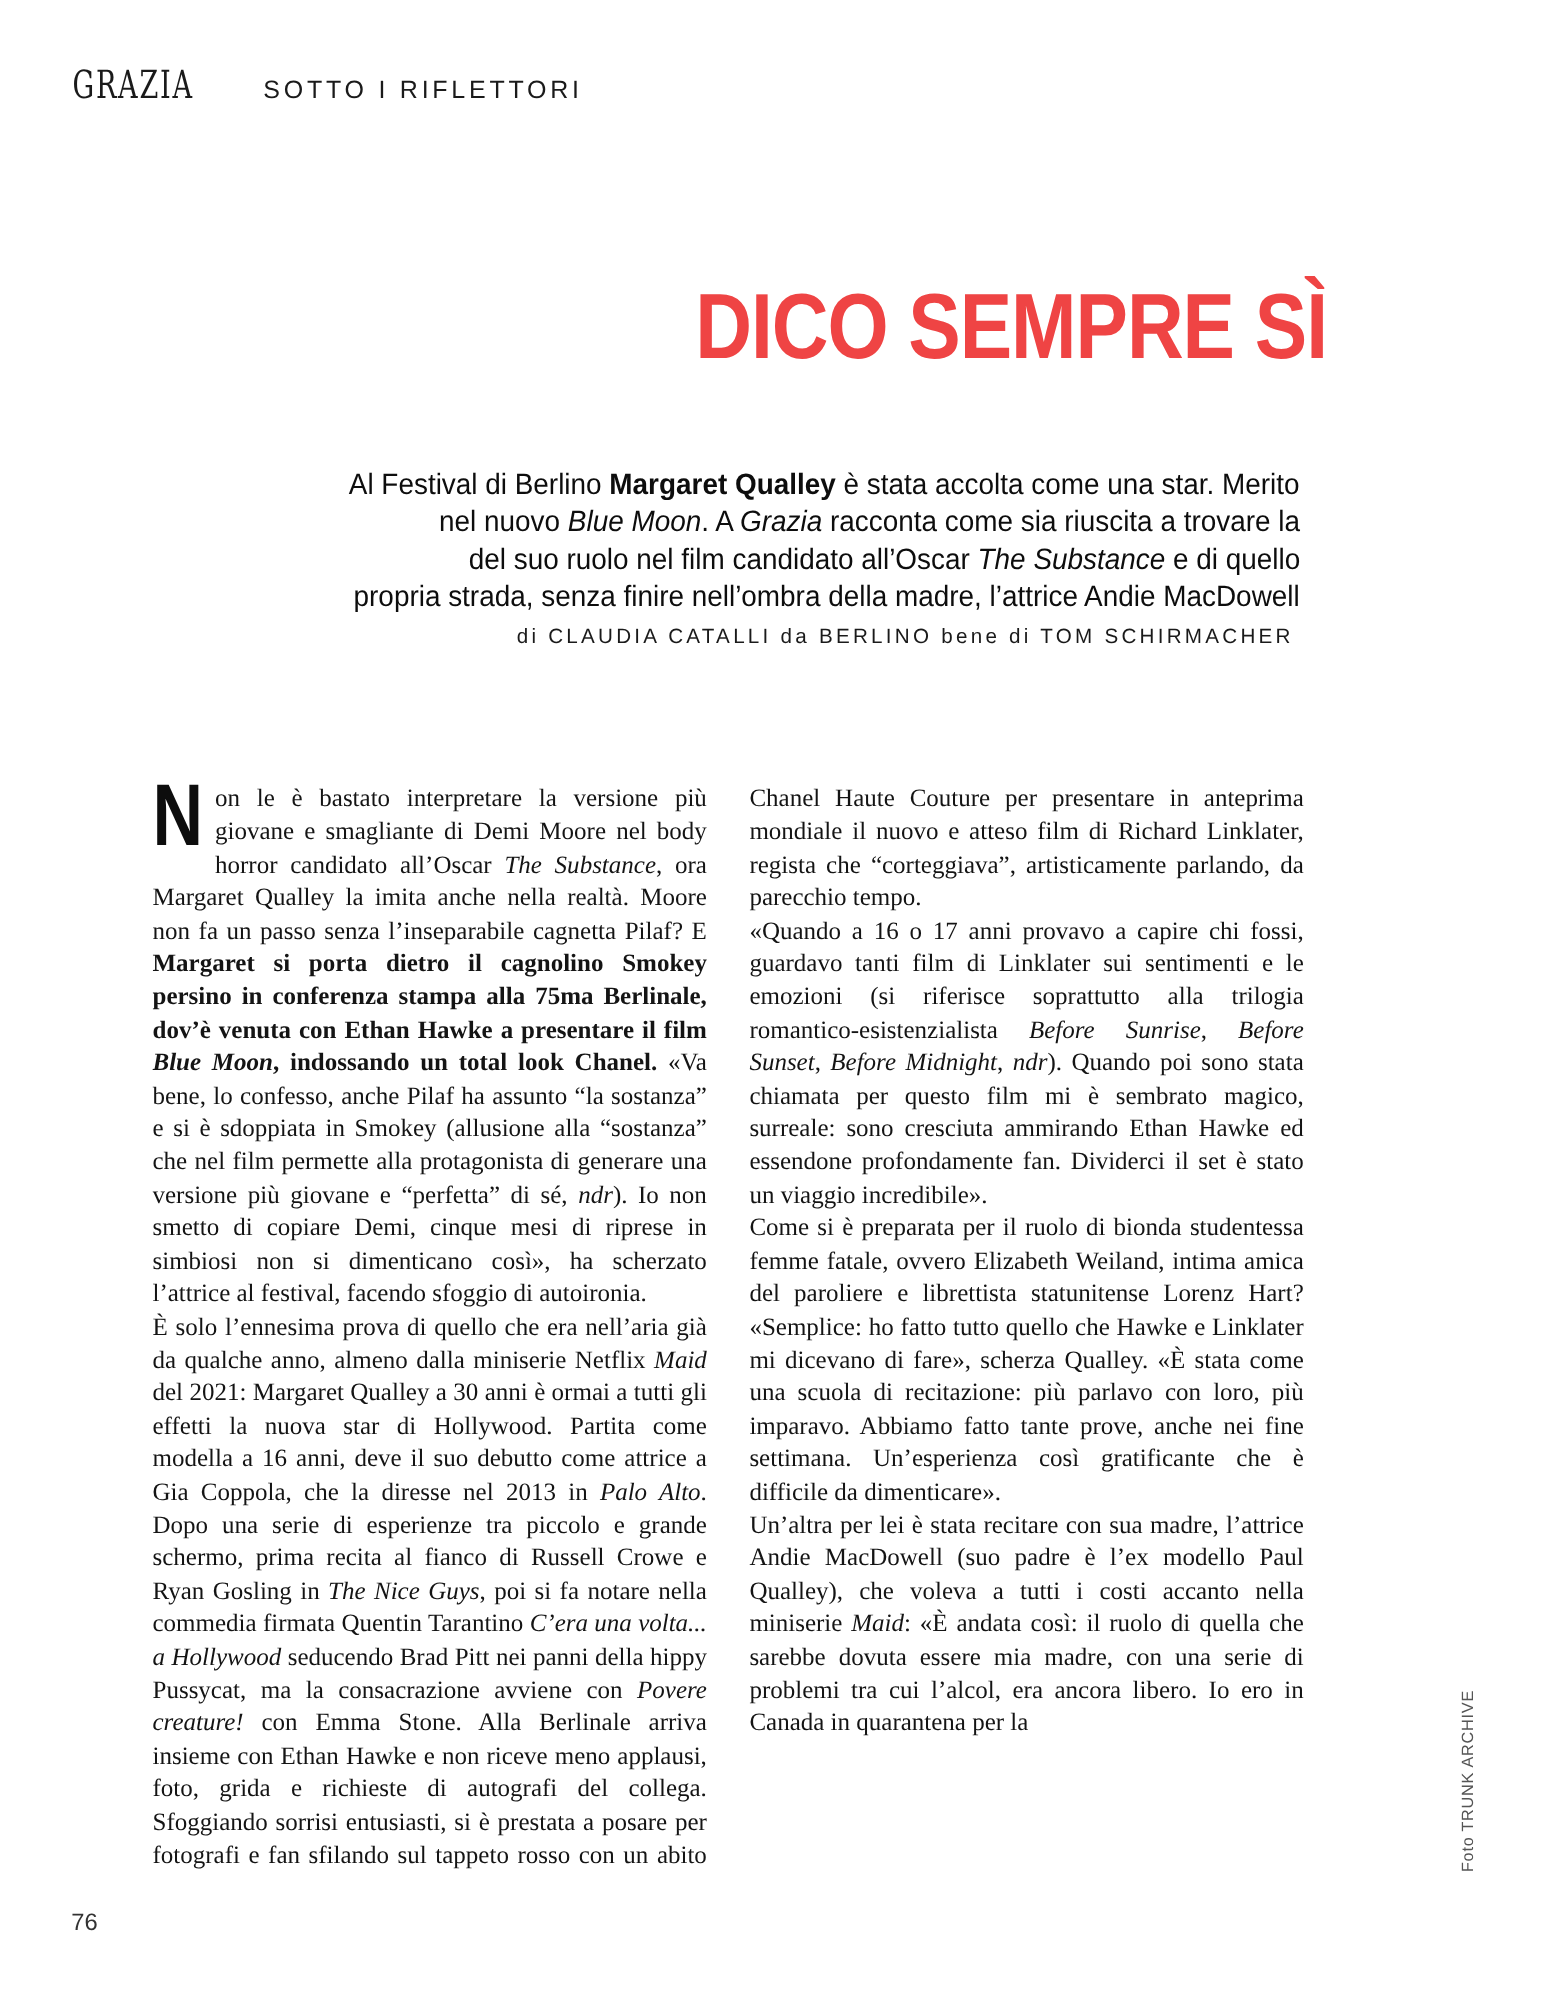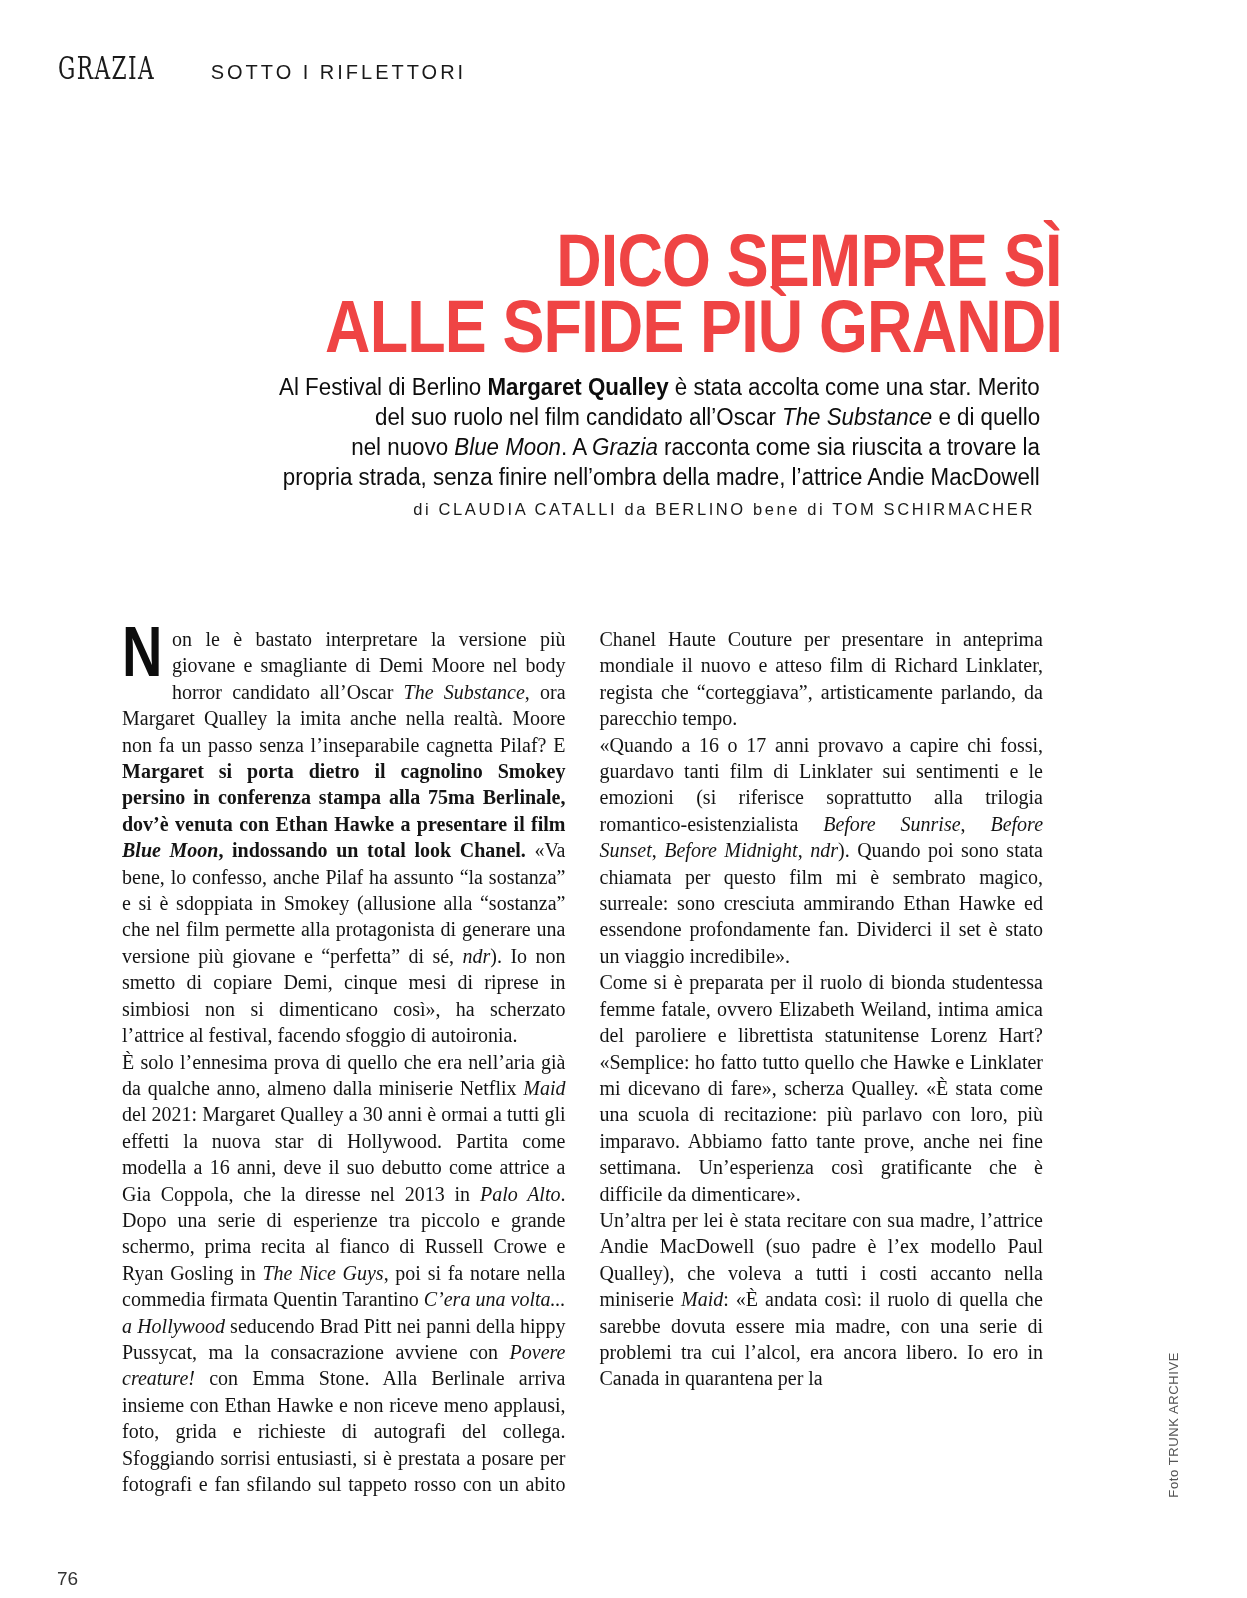--- a/index.html
+++ b/index.html
@@ -101,40 +101,39 @@
     font-family:"Liberation Sans", sans-serif;
     font-size:13px; letter-spacing:0.6px;
     color:#555;
     white-space:nowrap;
   }
 
   
   .page-number {
     position:absolute; left:57px; top:1528px;
     font-family:"Liberation Sans", sans-serif;
-    font-size:19px; color:#333;margin-top:40px;
+    font-size:19px; color:#333;
   }
 </style>
 </head>
 <body>
 
 <header class="masthead">
   <span class="logo">GRAZIA</span>
   <span class="section-title">SOTTO I RIFLETTORI</span>
 </header>
 
 <h1 class="headline">
   <div><span class="hl-scale">DICO SEMPRE SÌ</span></div>
-  <div><span class="hl-scale">ALLE SFIDE PIÙ GRANDI</span></div>
 </h1>
 
 <div class="standfirst">
   <div><span class="sf-scale"><span>Al Festival di Berlino </span><span class="s-b">Margaret Qualley</span><span> è stata accolta come una star. Merito</span></span></div>
+  <div><span class="sf-scale"><span>nel nuovo </span><span class="s-i">Blue Moon</span><span>. A </span><span class="s-i">Grazia</span><span> racconta come sia riuscita a trovare la</span></span></div>
   <div><span class="sf-scale"><span>del suo ruolo nel film candidato all’Oscar </span><span class="s-i">The Substance</span><span> e di quello</span></span></div>
-  <div><span class="sf-scale"><span>nel nuovo </span><span class="s-i">Blue Moon</span><span>. A </span><span class="s-i">Grazia</span><span> racconta come sia riuscita a trovare la</span></span></div>
   <div><span class="sf-scale"><span>propria strada, senza finire nell’ombra della madre, l’attrice Andie MacDowell</span></span></div>
 </div>
 
 <div class="byline">di CLAUDIA CATALLI da BERLINO bene di TOM SCHIRMACHER</div>
 
 <main class="article">
     <p><span class="dropcap">N</span><span>on le è bastato interpretare la versione più giovane e smagliante di Demi Moore nel body horror candidato all’Oscar </span><span class="s-i">The Substance</span><span>, ora Margaret Qualley la imita anche nella realtà. Moore non fa un passo senza l’inseparabile cagnetta Pilaf? E </span><span class="s-b">Margaret si porta dietro il cagnolino Smokey persino in conferenza stampa alla 75ma Berlinale, dov’è venuta con Ethan Hawke a presentare il film </span><span class="s-bi">Blue Moon</span><span class="s-b">, indossando un total look Chanel.</span><span> «Va bene, lo confesso, anche Pilaf ha assunto “la sostanza” e si è sdoppiata in Smokey (allusione alla “sostanza” che nel film permette alla protagonista di generare una versione più giovane e “perfetta” di sé, </span><span class="s-i">ndr</span><span>). Io non smetto di copiare Demi, cinque mesi di riprese in simbiosi non si dimenticano così», ha scherzato l’attrice al festival, facendo sfoggio di autoironia.</span></p>
     <p><span>È solo l’ennesima prova di quello che era nell’aria già da qualche anno, almeno dalla miniserie Netflix </span><span class="s-i">Maid</span><span> del 2021: Margaret Qualley a 30 anni è ormai a tutti gli effetti la nuova star di Hollywood. Partita come modella a 16 anni, deve il suo debutto come attrice a Gia Coppola, che la diresse nel 2013 in </span><span class="s-i">Palo Alto</span><span>. Dopo una serie di esperienze tra piccolo e grande schermo, prima recita al fianco di Russell Crowe e Ryan Gosling in </span><span class="s-i">The Nice Guys</span><span>, poi si fa notare nella commedia firmata Quentin Tarantino </span><span class="s-i">C’era una volta... a Hollywood</span><span> seducendo Brad Pitt nei panni della hippy Pussycat, ma la consacrazione avviene con </span><span class="s-i">Povere creature!</span><span> con Emma Stone. Alla Berlinale arriva insieme con Ethan Hawke e non riceve meno applausi, foto, grida e richieste di autografi del collega. Sfoggiando sorrisi entusiasti, si è prestata a posare per fotografi e fan sfilando sul tappeto rosso con un abito Chanel Haute Couture per presentare in anteprima mondiale il nuovo e atteso film di Richard Linklater, regista che “corteggiava”, artisticamente parlando, da parecchio tempo.</span></p>
     <p><span>«Quando a 16 o 17 anni provavo a capire chi fossi, guardavo tanti film di Linklater sui sentimenti e le emozioni (si riferisce soprattutto alla trilogia romantico-esistenzialista </span><span class="s-i">Before Sunrise</span><span>, </span><span class="s-i">Before Sunset</span><span>, </span><span class="s-i">Before Midnight</span><span>, </span><span class="s-i">ndr</span><span>). Quando poi sono stata chiamata per questo film mi è sembrato magico, surreale: sono cresciuta ammirando Ethan Hawke ed essendone profondamente fan. Dividerci il set è stato un viaggio incredibile».</span></p>
     <p><span>Come si è preparata per il ruolo di bionda studentessa femme fatale, ovvero Elizabeth Weiland, intima amica del paroliere e librettista statunitense Lorenz Hart? «Semplice: ho fatto tutto quello che Hawke e Linklater mi dicevano di fare», scherza Qualley. «È stata come una scuola di recitazione: più parlavo con loro, più imparavo. Abbiamo fatto tante prove, anche nei fine settimana. Un’esperienza così gratificante che è difficile da dimenticare».</span></p>

